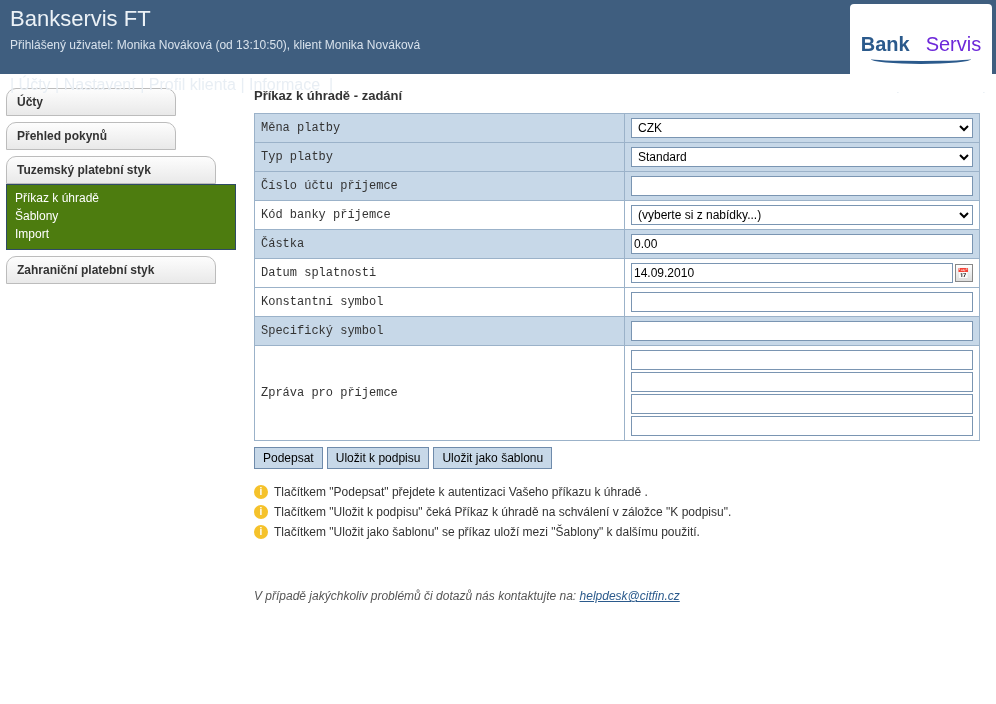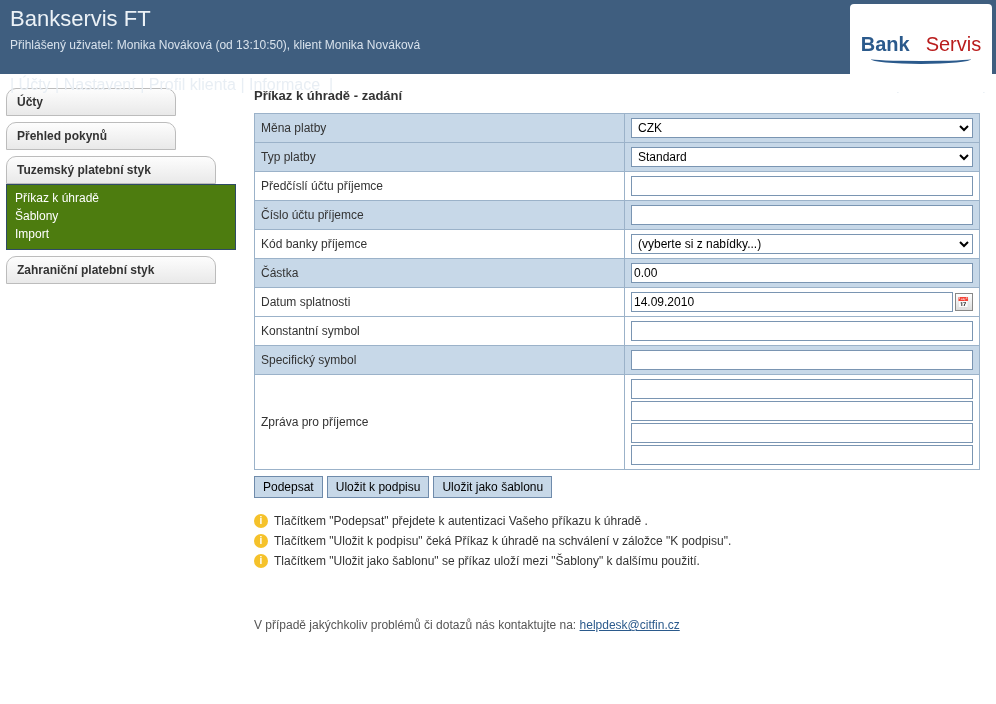--- a/index.html
+++ b/index.html
@@ -47,21 +47,21 @@
     height: 88px;
     background: #fff;
     border-radius: 4px;
     display: flex;
     flex-direction: column;
     align-items: center;
     justify-content: center;
   }
   .logo-text { font-size: 20px; font-weight: bold; }
   .logo-text .bank { color: #2b5a8c; }
-  .logo-text .servis { color: #b91c1c; font-weight: normal; margin-left: 16px; }
+  .logo-text .servis { color: #6d28d9; font-weight: normal; margin-left: 16px; }
   .logo-swoosh {
     width: 100px; height: 10px;
     border-bottom: 3px solid #2b5a8c;
     border-radius: 0 0 60% 60%;
     margin-top: -2px;
   }
 
   .main {
     display: flex;
     padding: 14px 6px 0 6px;
@@ -108,21 +108,21 @@
     border-collapse: collapse;
     border: 1px solid #9bb2c9;
   }
   table.form td {
     border: 1px solid #9bb2c9;
     padding: 4px 6px;
     font-size: 12px;
     vertical-align: middle;
   }
   table.form tr.alt td { background: #c7d8e8; }
-  table.form tr td:first-child { width: 370px; }
+  table.form tr td:first-child { width: 370px; font-family: Liberation Mono, monospace; }
   select, input[type=text] {
     width: 100%;
     font-size: 12px;
     border: 1px solid #7a95b2;
     padding: 1px 2px;
     height: 20px;
     background: #fff;
   }
   .date-cell { display: flex; gap: 2px; align-items: center; }
   .date-cell input { flex: 1; }
@@ -163,20 +163,21 @@
     color: #fff;
     font-weight: bold;
     font-size: 10px;
     text-align: center;
     line-height: 14px;
     flex-shrink: 0;
   }
 
   .footer {
     margin-top: 50px;
+    font-style: italic;
     font-size: 12px;
     color: #555;
   }
   .footer a { color: #2b5a8c; }
   .sep { color: #cfd9e3; }
 </style>
 </head>
 <body>
 
 <div class="header">
@@ -220,24 +221,20 @@
 
     <table class="form">
       <tbody>
           <tr class="alt">
         <td>Měna platby</td>
         <td><select><option>CZK</option></select></td>
       </tr>
       <tr class="alt">
         <td>Typ platby</td>
         <td><select><option>Standard</option></select></td>
-      </tr>
-      <tr>
-        <td>Předčíslí účtu příjemce</td>
-        <td><input type="text" value="" style=""></td>
       </tr>
       <tr class="alt">
         <td>Číslo účtu příjemce</td>
         <td><input type="text" value="" style=""></td>
       </tr>
       <tr>
         <td>Kód banky příjemce</td>
         <td><select><option>(vyberte si z nabídky...)</option></select></td>
       </tr>
       <tr class="alt">

